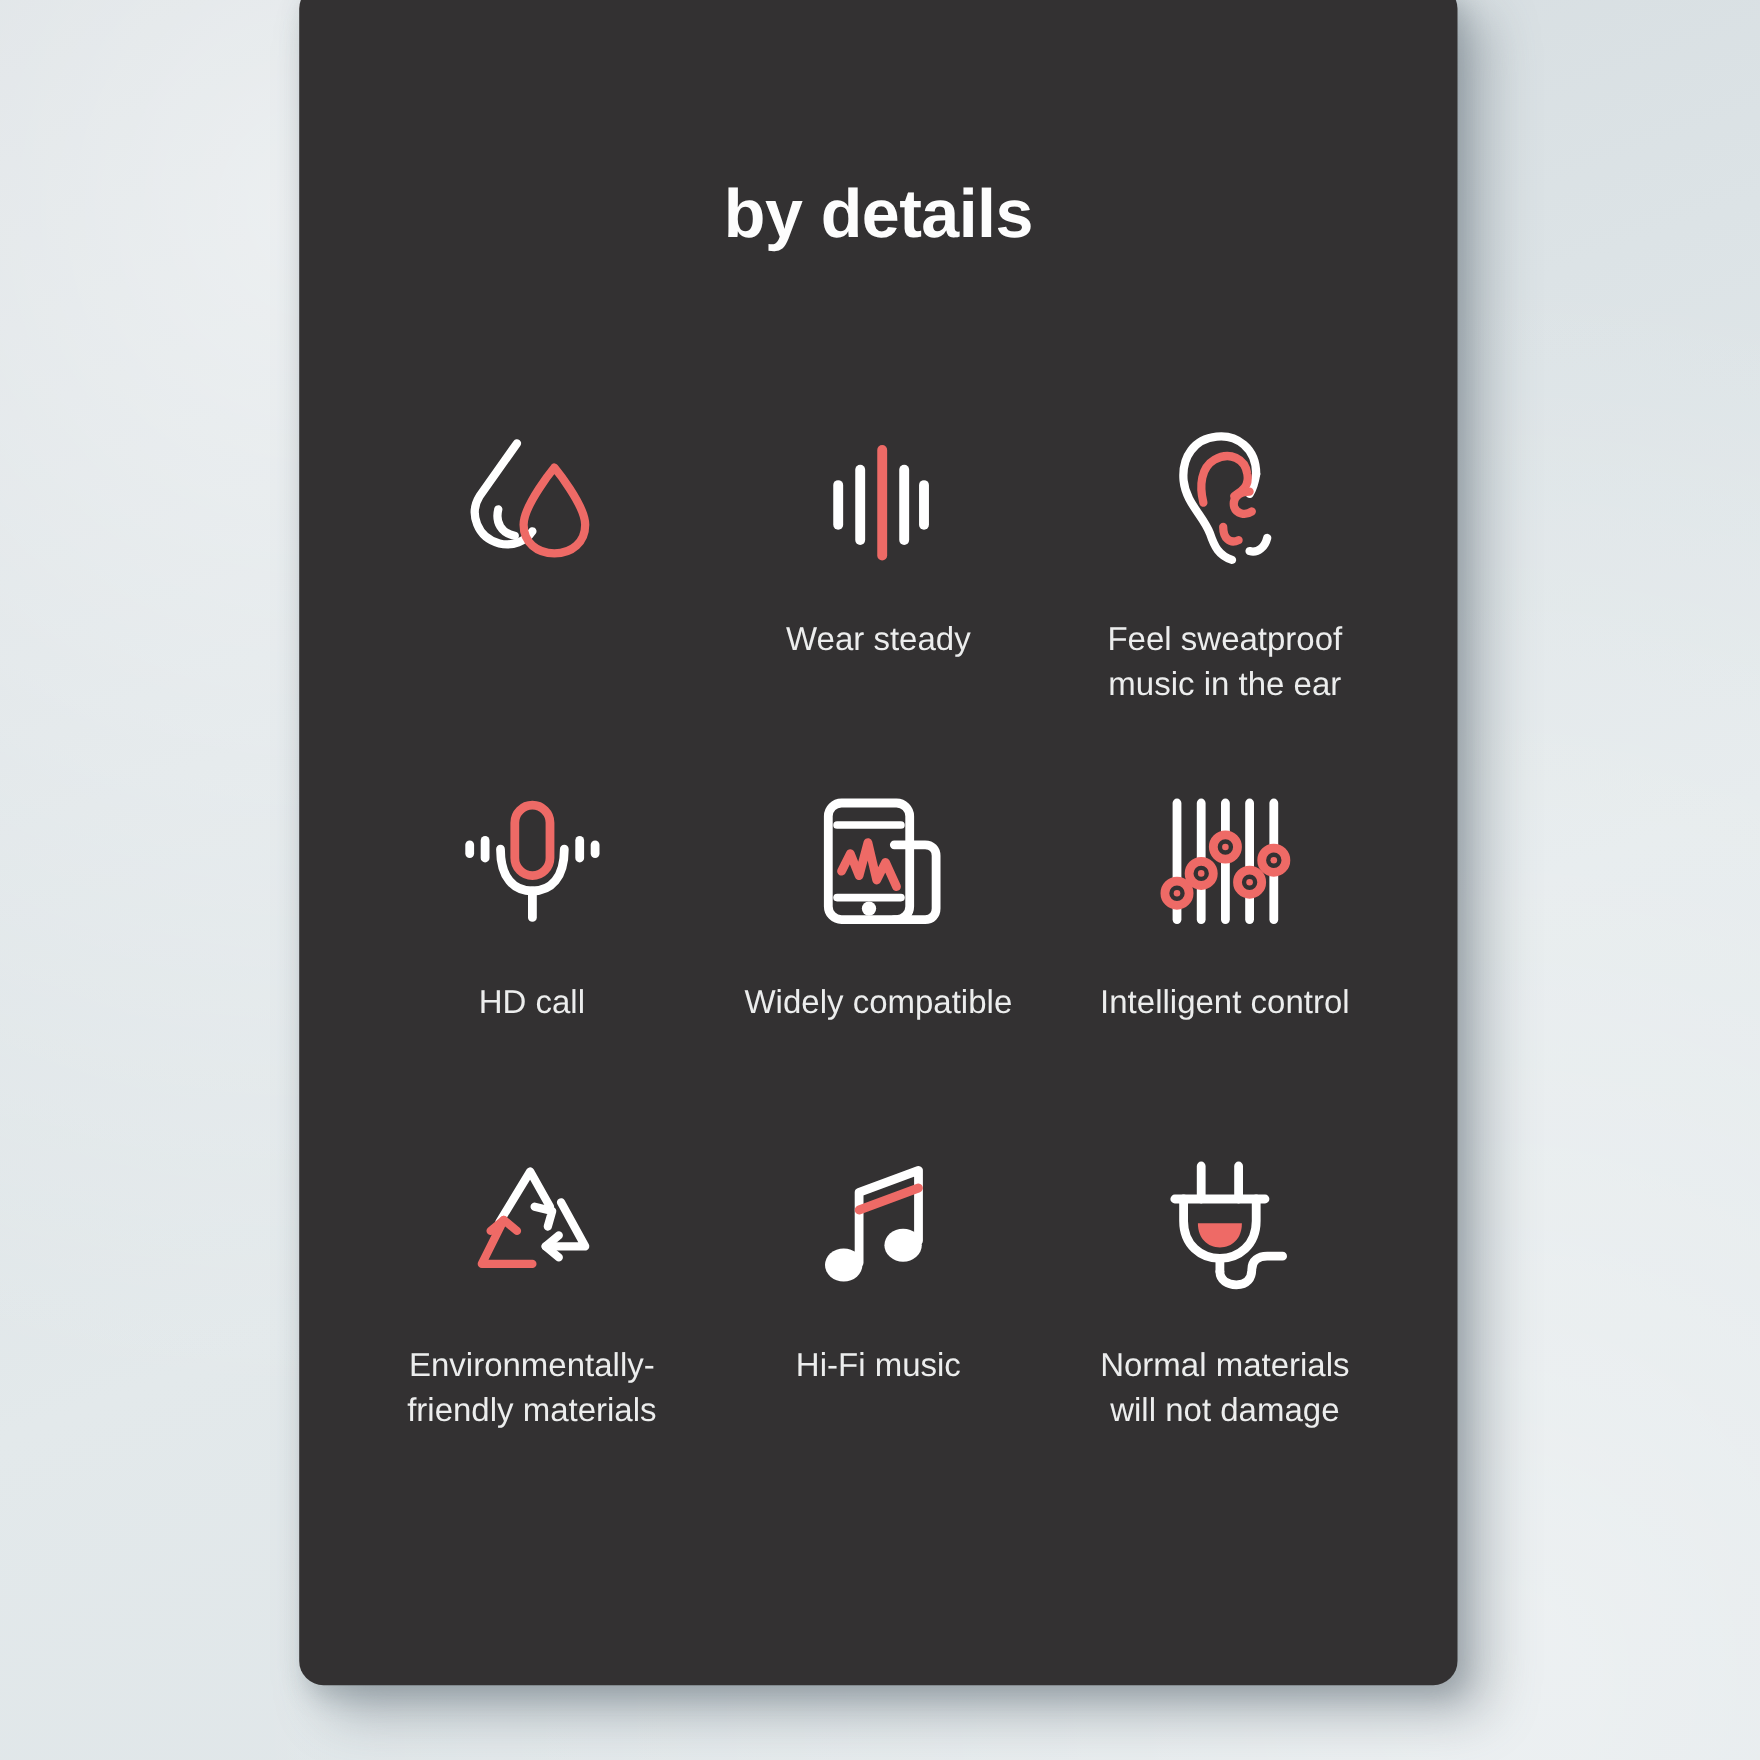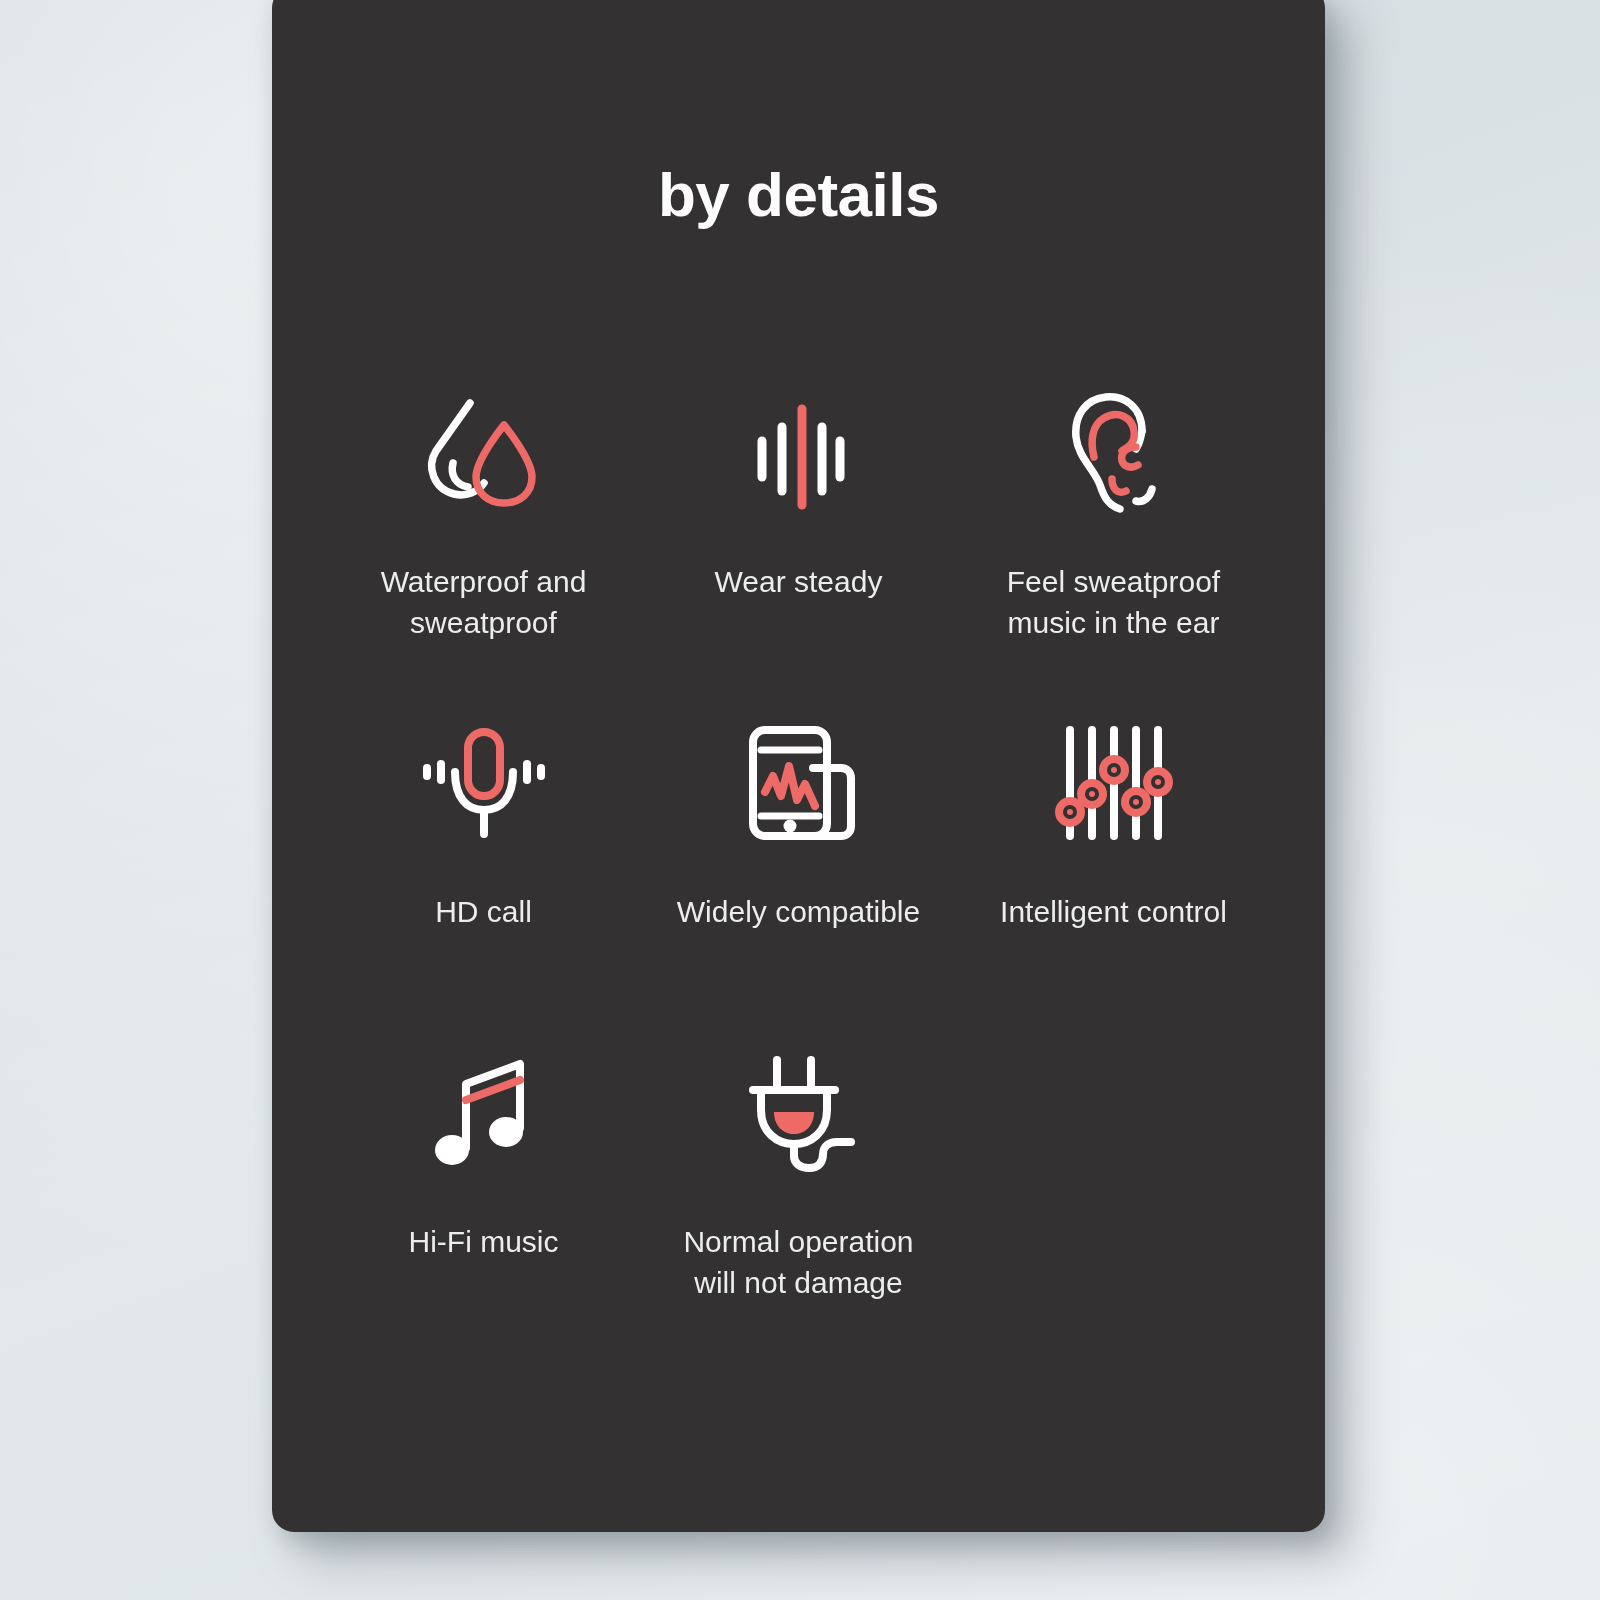--- a/index.html
+++ b/index.html
@@ -101,24 +101,20 @@
 
   <div class="grid">
 
     <div class="cell">
       <div class="icon-wrap">
         <svg width="124" height="120" viewBox="0 0 124 120" fill="none">
           <path d="M48 10 L14 58 C4 74 12 96 32 101 C44 104 56 99 62 90" stroke="#ffffff" stroke-width="7.5" stroke-linecap="round" stroke-linejoin="round"></path>
           <path d="M31 70 C28 82 34 92 46 94" stroke="#ffffff" stroke-width="7.5" stroke-linecap="round"></path>
           <path d="M82 32 C82 32 54 66 54 84 C54 100 66 110 82 110 C98 110 110 100 110 84 C110 66 82 32 82 32 Z" stroke="#ee6a66" stroke-width="7.5" stroke-linecap="round" stroke-linejoin="round"></path>
         </svg>
-      </div>
-      <div class="cell-label">
-        <span>Waterproof and</span>
-        <span class="l2">sweatproof</span>
       </div>
     </div>
 
     <div class="cell">
       <div class="icon-wrap">
         <svg width="90" height="120" viewBox="0 0 90 120" fill="none">
           <line x1="8" y1="48" x2="8" y2="84" stroke="#ffffff" stroke-width="9" stroke-linecap="round"></line>
           <line x1="28" y1="34" x2="28" y2="98" stroke="#ffffff" stroke-width="9" stroke-linecap="round"></line>
           <line x1="48" y1="16" x2="48" y2="112" stroke="#ee6a66" stroke-width="9" stroke-linecap="round"></line>
           <line x1="68" y1="34" x2="68" y2="98" stroke="#ffffff" stroke-width="9" stroke-linecap="round"></line>
@@ -202,20 +198,36 @@
           <circle cx="97" cy="58" r="11" stroke="#ee6a66" stroke-width="8" fill="#333132"></circle>
           <circle cx="97" cy="58" r="3" fill="#ee6a66"></circle>
         </svg>
       </div>
       <div class="cell-label">
         <span>Intelligent control</span>
         <span class="l2"></span>
       </div>
     </div>
 
+    <div class="cell">
+      <div class="icon-wrap">
+        <svg width="120" height="112" viewBox="0 0 120 112" fill="none">
+          <path d="M30 54 L58 8 L76 40" stroke="#ffffff" stroke-width="7.5" stroke-linecap="round" stroke-linejoin="round"></path>
+          <path d="M62 40 L78 44 L74 58" stroke="#ffffff" stroke-width="7.5" stroke-linecap="round" stroke-linejoin="round"></path>
+          <path d="M86 36 L108 76 L72 76" stroke="#ffffff" stroke-width="7.5" stroke-linecap="round" stroke-linejoin="round"></path>
+          <path d="M84 66 L72 76 L84 86" stroke="#ffffff" stroke-width="7.5" stroke-linecap="round" stroke-linejoin="round"></path>
+          <path d="M60 92 L14 92 L34 52" stroke="#ee6a66" stroke-width="7.5" stroke-linecap="round" stroke-linejoin="round"></path>
+          <path d="M22 62 L34 52 L46 62" stroke="#ee6a66" stroke-width="7.5" stroke-linecap="round" stroke-linejoin="round"></path>
+        </svg>
+      </div>
+      <div class="cell-label">
+        <span>Environmentally-</span>
+        <span class="l2">friendly materials</span>
+      </div>
+    </div>
 
     <div class="cell">
       <div class="icon-wrap">
         <svg width="104" height="118" viewBox="0 0 104 118" fill="none">
           <path d="M34 94 V30 L88 10 V74" stroke="#ffffff" stroke-width="8" stroke-linecap="round" stroke-linejoin="round"></path>
           <line x1="34" y1="46" x2="88" y2="26" stroke="#ee6a66" stroke-width="8" stroke-linecap="round"></line>
           <ellipse cx="20" cy="96" rx="17" ry="15" fill="#ffffff"></ellipse>
           <ellipse cx="74" cy="78" rx="17" ry="15" fill="#ffffff"></ellipse>
         </svg>
       </div>
@@ -231,19 +243,19 @@
           <line x1="36" y1="8" x2="36" y2="38" stroke="#ffffff" stroke-width="8" stroke-linecap="round"></line>
           <line x1="70" y1="8" x2="70" y2="38" stroke="#ffffff" stroke-width="8" stroke-linecap="round"></line>
           <line x1="12" y1="38" x2="94" y2="38" stroke="#ffffff" stroke-width="8" stroke-linecap="round"></line>
           <path d="M20 38 V58 C20 80 36 92 53 92 C70 92 86 80 86 58 V38" stroke="#ffffff" stroke-width="8" stroke-linecap="round" stroke-linejoin="round"></path>
           <path d="M33 60 C33 74 42 82 53 82 C64 82 73 74 73 60 Z" fill="#ee6a66"></path>
           <path d="M53 92 V104" stroke="#ffffff" stroke-width="8" stroke-linecap="round"></path>
           <path d="M53 104 C53 112 60 116 68 116 C78 116 82 110 82 102 C82 94 88 90 96 90 H110" stroke="#ffffff" stroke-width="8" stroke-linecap="round" stroke-linejoin="round"></path>
         </svg>
       </div>
       <div class="cell-label">
-        <span>Normal operation</span>
+        <span>Normal materials</span>
         <span class="l2">will not damage</span>
       </div>
     </div>
 
   </div>
 </div>
 
 </body></html>

